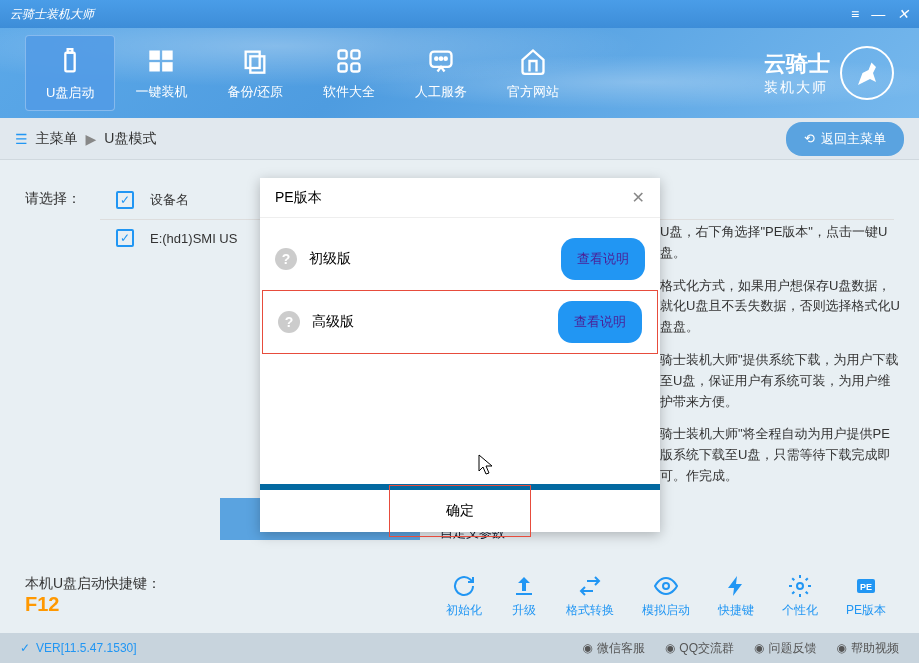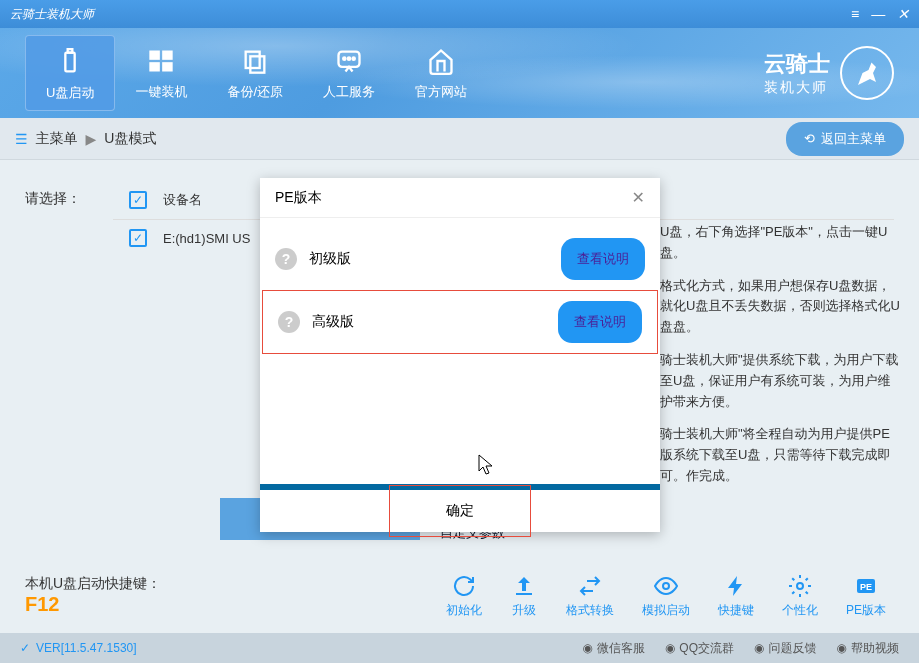--- a/index.html
+++ b/index.html
@@ -23,21 +23,21 @@
     .brand-sub { font-size: 14px; letter-spacing: 2px; }
     .brand-logo { width: 54px; height: 54px; border: 2px solid #fff; border-radius: 50%; display: flex; align-items: center; justify-content: center; }
     
     .breadcrumb-bar { height: 42px; background: #e1e8ee; display: flex; align-items: center; padding: 0 15px; border-bottom: 1px solid #d0d8de; }
     .breadcrumb { display: flex; align-items: center; gap: 8px; font-size: 14px; color: #333; }
     .breadcrumb-icon { color: #2196f3; }
     .breadcrumb-sep { color: #888; }
     .back-btn { margin-left: auto; background: #5aa3e0; color: #fff; border: none; padding: 8px 18px; border-radius: 16px; font-size: 13px; cursor: pointer; display: flex; align-items: center; gap: 6px; }
     
     .content { padding: 20px 25px; height: calc(100% - 28px - 90px - 42px - 75px - 30px); }
-    .content-row { display: flex; gap: 28px; }
+    .content-row { display: flex; gap: 15px; }
     .select-label { font-size: 14px; color: #333; padding-top: 10px; width: 60px; }
     .device-table { flex: 1; }
     .table-header { display: flex; align-items: center; height: 40px; border-bottom: 1px solid #ddd; }
     .table-row { display: flex; align-items: center; height: 36px; }
     .col-check { width: 50px; display: flex; justify-content: center; }
     .col-name { font-size: 13px; color: #333; }
     .checkbox { width: 18px; height: 18px; border: 2px solid #2196f3; border-radius: 2px; display: flex; align-items: center; justify-content: center; color: #2196f3; font-size: 12px; }
     
     .instructions { position: absolute; left: 660px; top: 222px; width: 240px; font-size: 13px; color: #333; line-height: 1.6; }
     .instructions p { margin-bottom: 12px; }
@@ -112,20 +112,31 @@
           <svg width="28" height="28" viewBox="0 0 24 24" fill="none" stroke="#fff" stroke-width="2">
             <rect x="4" y="4" width="12" height="14"></rect>
             <rect x="8" y="8" width="12" height="14"></rect>
           </svg>
         </div>
       <span class="nav-label">备份/还原</span>
     </div>
     <div class="nav-item">
       <div class="nav-icon">
           <svg width="28" height="28" viewBox="0 0 24 24" fill="none" stroke="#fff" stroke-width="2">
+            <rect x="3" y="3" width="7" height="7" rx="2"></rect>
+            <rect x="14" y="3" width="7" height="7" rx="2"></rect>
+            <rect x="3" y="14" width="7" height="7" rx="2"></rect>
+            <rect x="14" y="14" width="7" height="7" rx="2"></rect>
+          </svg>
+        </div>
+      <span class="nav-label">软件大全</span>
+    </div>
+    <div class="nav-item">
+      <div class="nav-icon">
+          <svg width="28" height="28" viewBox="0 0 24 24" fill="none" stroke="#fff" stroke-width="2">
             <rect x="3" y="4" width="18" height="13" rx="3"></rect>
             <path d="M9 21l3-4 3 4"></path>
             <circle cx="8" cy="10" r="1" fill="#fff"></circle>
             <circle cx="12" cy="10" r="1" fill="#fff"></circle>
             <circle cx="16" cy="10" r="1" fill="#fff"></circle>
           </svg>
         </div>
       <span class="nav-label">人工服务</span>
     </div>
     <div class="nav-item">

